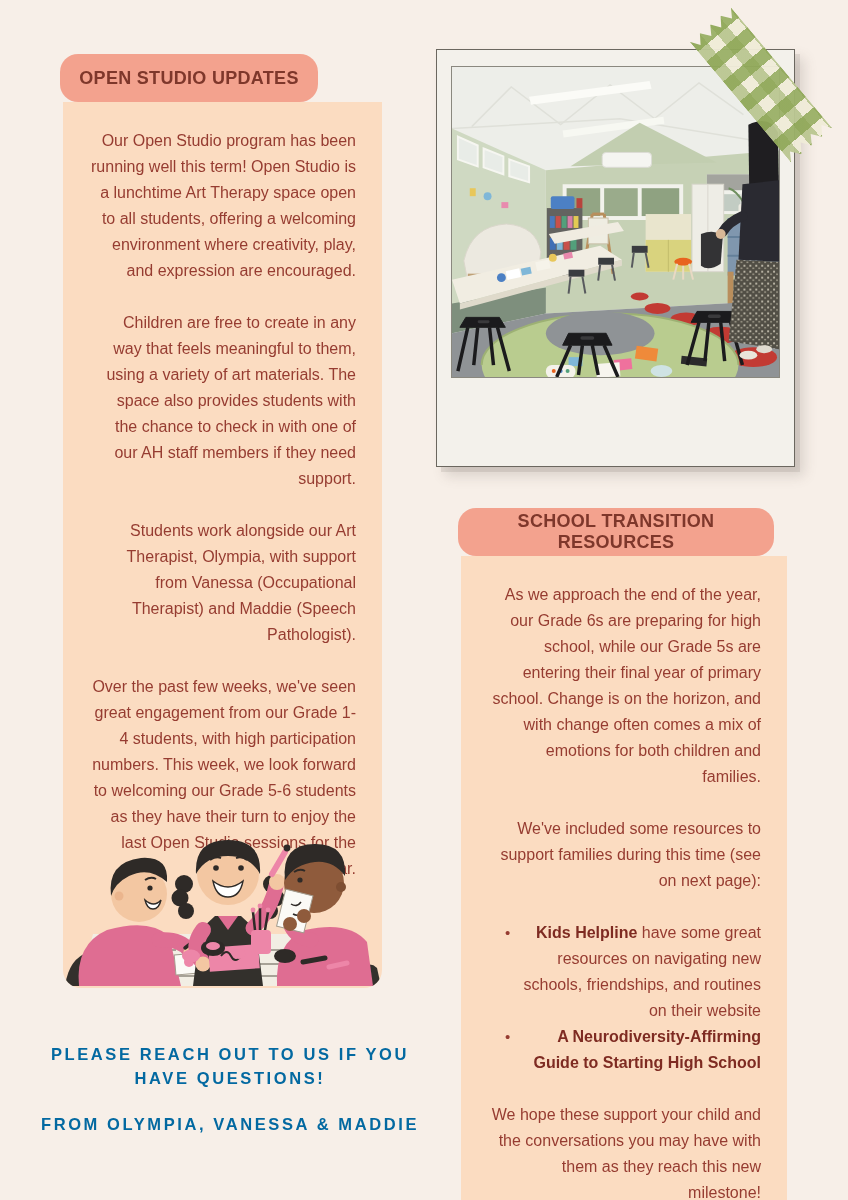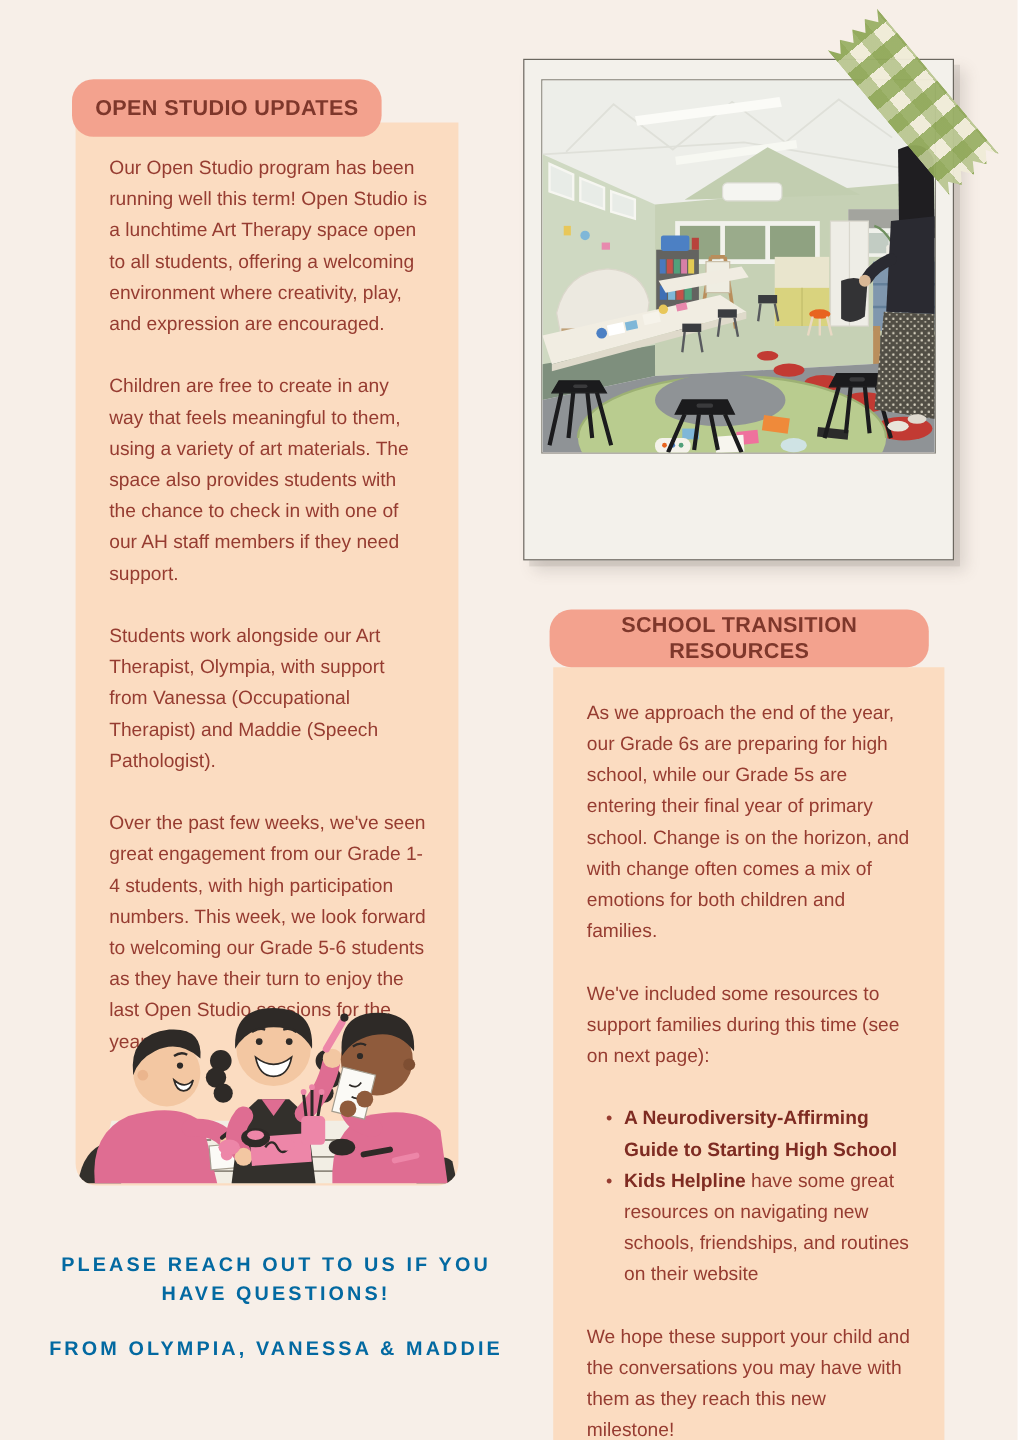--- a/index.html
+++ b/index.html
@@ -11,32 +11,32 @@
   
   .pill{
     position:absolute; height:48px; background:#F3A28E; border-radius:18px;
     display:flex; align-items:center; justify-content:center;
     color:#7E372B; font-weight:700; font-size:18px; letter-spacing:.3px;
     z-index:3; text-align:center;
   }
   .card-body{
     position:absolute; background:#FBDCC1; z-index:2;
     border-radius:0 0 18px 18px; overflow:hidden;
-    color:#963C31; font-size:16px; line-height:26px;
+    color:#963C31; font-size:16px; line-height:26px;text-align:right;
   }
   .card-text{padding:26px 26px 0 28px;}
   .card-text p{margin:0 0 26px 0;}
   .b{font-weight:700; color:#7E2B22;}
   ul.res{list-style:none; margin:0 0 26px 0; padding:0 0 0 16px;}
   ul.res li{position:relative; padding-left:15px; margin:0;}
   ul.res li::before{
     content:"•"; position:absolute; left:0; top:0; color:#963C31; font-size:15px;
   }
   
-  #left-pill{left:60px; top:66px; width:258px;}
+  #left-pill{left:60px; top:54px; width:258px;}
   #left-body{left:63px; top:102px; width:319px; height:886px;}
   #left-illustration{position:absolute; left:0; bottom:0; width:319px; height:200px; display:block;}
   
   #right-pill{left:458px; top:508px; width:316px;}
   #right-body{left:461px; top:556px; width:326px; height:690px;}
   
   .polaroid{
     position:absolute; left:436px; top:49px; width:359px; height:418px;
     background:#F3F1EB; border:1px solid #6B675F; box-sizing:border-box;
     box-shadow:5px 5px 0 rgba(90,80,70,.12), 9px 9px 12px rgba(90,80,70,.18);
@@ -345,22 +345,22 @@
   <div class="tape"></div>
 
   <div class="pill" id="right-pill">
     <span>SCHOOL TRANSITION RESOURCES</span>
   </div>
   <div class="card-body" id="right-body">
     <div class="card-text">
       <p>As we approach the end of the year, our Grade 6s are preparing for high school, while our Grade 5s are entering their final year of primary school. Change is on the horizon, and with change often comes a mix of emotions for both children and families.</p>
       <p>We've included some resources to support families during this time (see on next page):</p>
       <ul class="res">
+        <li><span class="b">Kids Helpline</span><span> have some great resources on navigating new schools, friendships, and routines on their website</span></li>
         <li><span class="b">A Neurodiversity-Affirming Guide to Starting High School</span><span></span></li>
-        <li><span class="b">Kids Helpline</span><span> have some great resources on navigating new schools, friendships, and routines on their website</span></li>
       </ul>
       <p>We hope these support your child and the conversations you may have with them as they reach this new milestone!</p>
     </div>
   </div>
 
   <div class="footer-note">
     <div class="fn1">PLEASE REACH OUT TO US IF YOU HAVE QUESTIONS!</div>
     <div class="fn2">FROM OLYMPIA, VANESSA &amp; MADDIE</div>
   </div>
 

